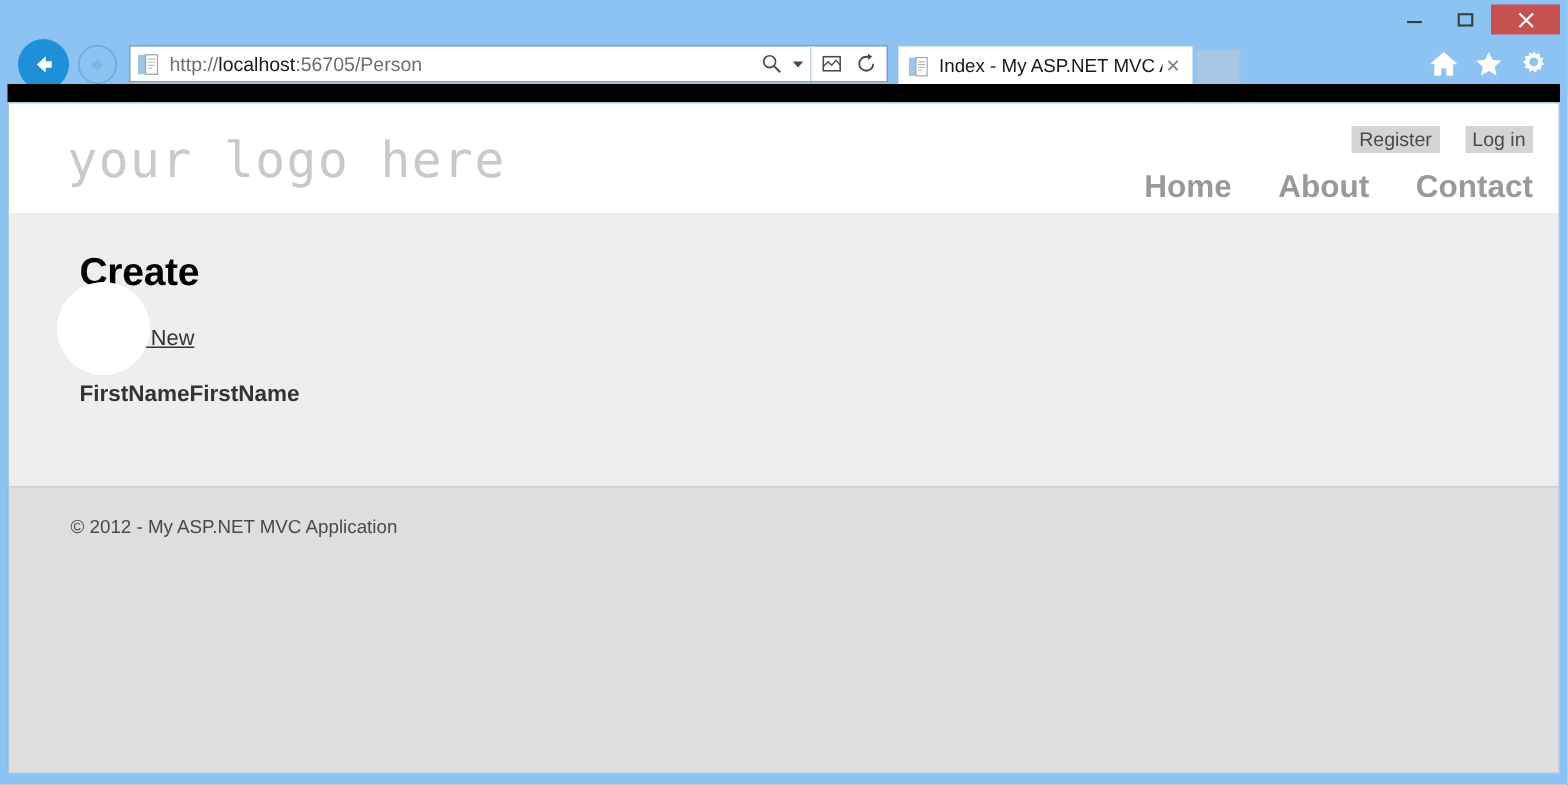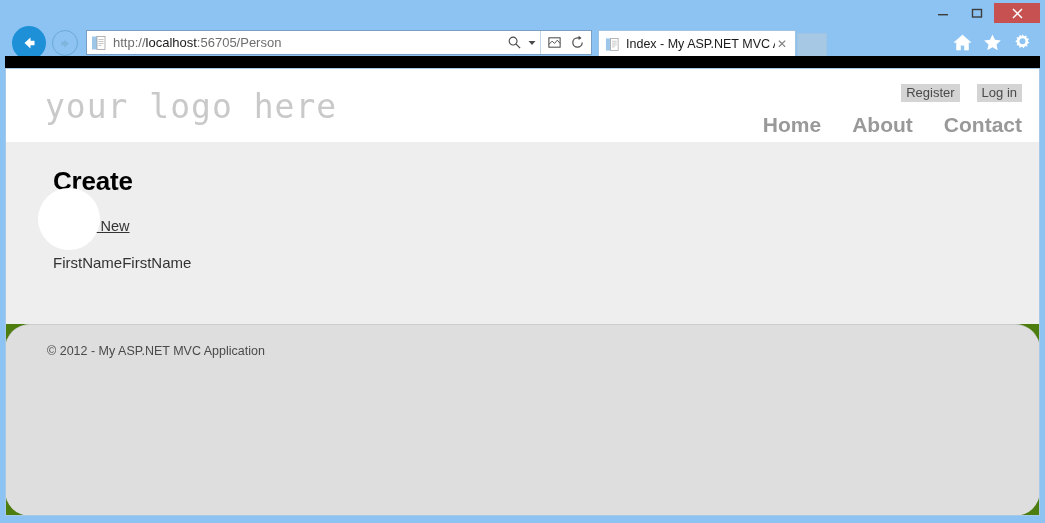--- a/index.html
+++ b/index.html
@@ -267,34 +267,33 @@
     font-size: 14.5px;
     color: #333333;
     text-decoration: underline;
   }
   .grid-table {
     margin-top: 19px;
     border-collapse: collapse;
   }
   .grid-table th {
     font-size: 15px;
-    font-weight: normal;
+    font-weight: bold;
     color: #333333;
     text-align: right;
     padding: 0;
   }
 
   
   .site-footer {
     position: relative;
     width: 100%;
     height: 192px;
     background: #dedede;
     border-top: 1px solid #cdcdcd;
-    border-radius: 25px;
   }
   .footer-text {
     position: absolute;
     left: 42px; top: 19px;
     font-size: 12.5px;
     color: #4a4a4a;
   }
 
   
   .viewport-border {

